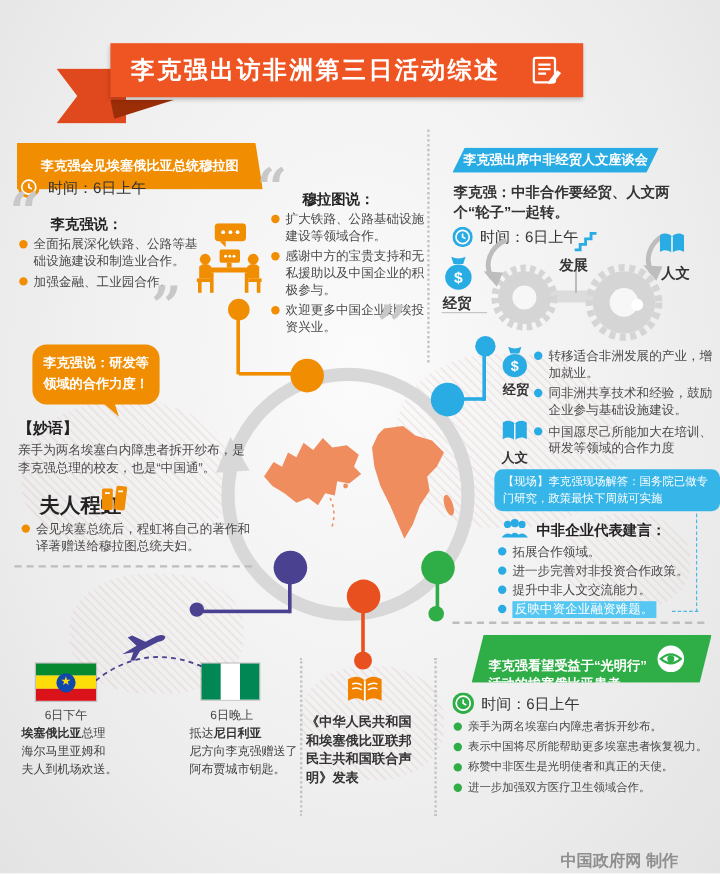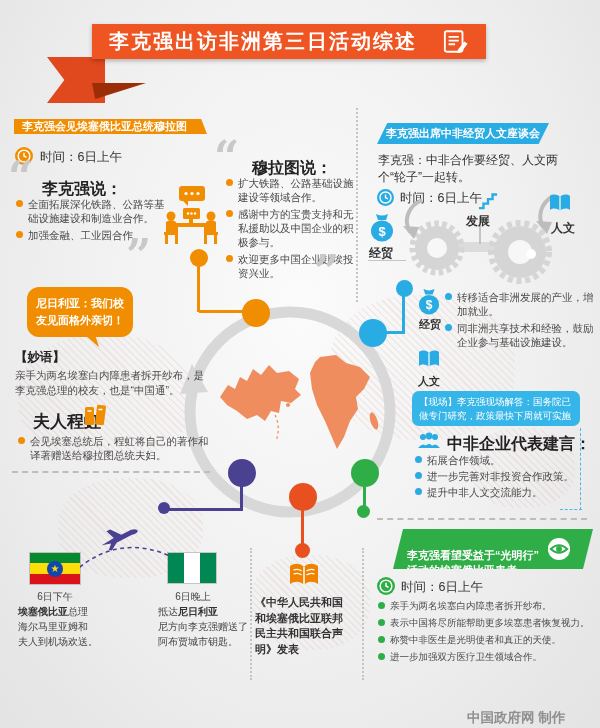--- a/index.html
+++ b/index.html
@@ -2,54 +2,54 @@
 <html><head>
 <meta charset="utf-8">
 <style>
   html,body{margin:0;padding:0}
   body{font-family:"Liberation Sans","DejaVu Sans",sans-serif;}
   #canvas{position:relative;width:600px;height:728px;overflow:hidden;
     background:radial-gradient(ellipse at 50% 42%, #fbfbfb 0%, #f0f0f0 55%, #e3e3e3 100%);}
   .abs{position:absolute}
   .hatch{position:absolute;background:repeating-linear-gradient(45deg, rgba(205,160,150,.16) 0 1.5px, transparent 1.5px 5px);border-radius:45%;}
   
-  .ribbon-main{position:absolute;left:92px;top:24px;width:394px;height:35px;background:#ee5523;
+  .ribbon-main{position:absolute;left:92px;top:36px;width:394px;height:45px;background:#ee5523;
     display:flex;align-items:center;justify-content:center;gap:26px;box-shadow:0 2px 4px rgba(0,0,0,.25);}
   .ribbon-main .t{color:#fff;font-weight:bold;font-size:20px;letter-spacing:2px;}
   .ribbon-tail{position:absolute;left:47px;top:57px;width:58px;height:46px;background:#e0481d;
     clip-path:polygon(0 0,100% 0,100% 100%,0 100%,30% 50%);}
   .ribbon-fold{position:absolute;left:92px;top:83px;width:54px;height:16px;background:#9b2d07;
     clip-path:polygon(0 0,100% 0,6% 100%);}
   .hdr{position:absolute;color:#fff;font-weight:bold;font-size:11px;display:flex;align-items:center;}
-  .hdr-orange{left:14px;top:119px;width:185px;height:15px;background:#f18d00;padding-left:8px;
+  .hdr-orange{left:14px;top:119px;width:185px;height:39px;background:#f18d00;padding-left:20px;
     clip-path:polygon(0 0,97% 0,100% 100%,0 100%);}
   .hdr-blue{left:377px;top:123px;width:172px;height:21px;background:#29abe4;justify-content:center;
     clip-path:polygon(6% 0,100% 0,94% 100%,0 100%);}
   .hdr-green{left:393px;top:529px;width:186px;height:40px;background:#2fae47;padding-left:14px;
     clip-path:polygon(5% 0,100% 0,95% 100%,0 100%);}
   .hdr-green .lines{line-height:15px;margin-top:28px;}
   
   .time-label{position:absolute;font-size:12.5px;color:#333;}
-  .say-label{position:absolute;font-size:16px;font-weight:bold;color:#222;}
+  .say-label{position:absolute;font-size:12px;font-weight:bold;color:#222;}
   .quote{position:absolute;font-family:"DejaVu Serif",serif;font-weight:bold;font-size:44px;line-height:40px;color:#c8c8c8;}
   
   .blist{position:absolute;display:flex;flex-direction:column;gap:3px;}
   .li{display:flex;gap:5px;font-size:10.5px;line-height:14px;color:#4a4a4a;}
   .li .dot{flex:none;width:7px;height:7px;border-radius:50%;background:var(--c,#f08a00);margin-top:3px;}
   .nowrap .li span.tx{white-space:nowrap;}
   .bold{font-weight:bold;color:#333;}
   .wheel-label{position:absolute;font-size:12px;font-weight:bold;color:#333;}
   .dotted-v{position:absolute;border-left:2px dotted #c4c4c4;width:0;}
   .dash-h{position:absolute;border-top:2px dashed #bdbdbd;height:0;}
   .circ{position:absolute;border-radius:50%;}
   .stem{position:absolute;}
   .bubble{position:absolute;left:27px;top:287px;width:106px;height:50px;background:#f18d00;border-radius:12px;
     color:#fff;font-weight:bold;font-size:11px;line-height:17px;display:flex;align-items:center;justify-content:center;text-align:center;padding:2px 4px;box-sizing:border-box;}
   .bubble-tail{position:absolute;left:88px;top:334px;width:0;height:0;border-left:9px solid transparent;border-top:15px solid #f18d00;transform:rotate(-18deg);}
-  .scene-box{position:absolute;left:412px;top:391px;width:168px;box-sizing:border-box;background:#35b5e8;border-radius:7px;
+  .scene-box{position:absolute;left:412px;top:391px;width:188px;box-sizing:border-box;background:#35b5e8;border-radius:7px;
     padding:4px 7px;color:#fff;font-size:9.5px;line-height:13.5px;}
   .hl{background:#55c7f2;color:#fff;padding:0 2px;}
   .flag{position:absolute;box-shadow:0 0 0 1px rgba(0,0,0,.18);}
   .trip-text{position:absolute;font-size:10px;line-height:15px;color:#444;}
   .statement{position:absolute;left:255px;top:595px;width:94px;font-size:11px;font-weight:bold;color:#333;line-height:15.5px;}
   .footer{position:absolute;left:467px;top:681px;font-size:13.5px;font-weight:bold;color:#8f8f8f;margin-top:28px;}
 </style>
 </head>
 <body>
 
@@ -148,21 +148,21 @@
       <rect x="44" y="46" width="11" height="3"></rect>
       <rect x="51" y="49" width="3" height="9"></rect>
   </svg>
 
   <div class="circ" style="left:190px;top:249px;width:18px;height:18px;background:#f18d00"></div>
   <div class="stem" style="left:197px;top:266px;width:3px;height:46px;background:#f18d00"></div>
   <div class="stem" style="left:199px;top:310px;width:57px;height:3px;background:#f18d00"></div>
   <div class="circ" style="left:242px;top:299px;width:28px;height:28px;background:#f18d00"></div>
 
   <div class="bubble">
-      <span>尼日利亚：我们校友见面格外亲切！</span>
+      <span>李克强说：研发等领域的合作力度！</span>
     </div>
   <div class="bubble-tail"></div>
 
   <div class="say-label" style="left:15px;top:349px;font-size:12.5px">【妙语】</div>
   <div class="abs" style="left:15px;top:368px;width:192px;font-size:10.5px;line-height:15px;color:#4a4a4a">亲手为两名埃塞白内障患者拆开纱布，是李克强总理的校友，也是“中国通”。</div>
 
   <div class="say-label" style="left:33px;top:410px;font-size:17px">夫人程虹</div>
   <svg class="abs" style="left:84px;top:404px" width="24" height="22" viewBox="0 0 24 22">
     <g fill="#f18d00">
         <rect x="1" y="3" width="9" height="18" rx="1.5"></rect>
@@ -226,21 +226,21 @@
     <path d="M17 5 V23" stroke="#fff" stroke-width="1.5"></path>
     <path d="M6.5 8 c3 -1 5.5 -1 8 1 M6.5 12 c3 -1 5.5 -1 8 1 M19.5 9 c3 -2 5.5 -2 8 -1 M19.5 13 c3 -2 5.5 -2 8 -1" stroke="#fff" stroke-width="1.2" fill="none"></path>
   </svg>
   <div class="statement">《中华人民共和国和埃塞俄比亚联邦民主共和国联合声明》发表</div>
 
   <div class="dotted-v" style="left:356px;top:108px;height:194px"></div>
 
   <div class="hdr hdr-blue">
     <span>李克强出席中非经贸人文座谈会</span>
   </div>
-  <div class="abs" style="left:378px;top:152px;width:205px;font-size:12px;font-weight:normal;color:#333;line-height:17px">李克强：中非合作要经贸、人文两个“轮子”一起转。</div>
+  <div class="abs" style="left:378px;top:152px;width:205px;font-size:12px;font-weight:bold;color:#333;line-height:17px">李克强：中非合作要经贸、人文两个“轮子”一起转。</div>
 
   <svg class="abs" style="left:377px;top:189px" width="17" height="17" viewBox="0 0 20 20">
     <circle cx="10" cy="10" r="10" fill="#29abe4"></circle>
       <circle cx="10" cy="10" r="6.5" fill="none" stroke="#fff" stroke-width="1.6"></circle>
     <path d="M10 6.5V10l2.8 1.6" stroke="#fff" stroke-width="1.6" fill="none"></path>
   </svg>
   <div class="time-label" style="left:400px;top:190px">时间：6日上午</div>
 
   <svg class="abs" style="left:388px;top:186px" width="210" height="105" viewBox="0 0 210 105">
     <rect x="58" y="56" width="68" height="10" rx="3" fill="#dcdcdc"></rect>
@@ -294,20 +294,26 @@
         <span class="dot"></span>
         <span class="tx">同非洲共享技术和经验，鼓励企业参与基础设施建设。</span>
       </div>
   </div>
 
   <svg class="abs" style="left:417px;top:350px" width="24" height="20" viewBox="0 0 24 20">
     <path d="M2 2 C5 0 9 0 12 3 C15 0 19 0 22 2 V16 C19 14 15 14 12 17 C9 14 5 14 2 16 Z" fill="#29abe4"></path>
       <path d="M12 3 V17" stroke="#fff" stroke-width="1.2"></path>
   </svg>
   <div class="wheel-label" style="left:418px;top:374px;font-size:11px">人文</div>
+  <div class="blist" style="left:445px;top:353px;width:152px;--c:#29abe4">
+    <div class="li">
+        <span class="dot"></span>
+        <span class="tx">中国愿尽己所能加大在培训、研发等领域的合作力度</span>
+      </div>
+  </div>
 
   <div class="scene-box"><span>【现场】李克强现场解答：国务院已做专门研究，政策最快下周就可实施</span></div>
 
   <svg class="abs" style="left:416px;top:432px" width="26" height="18" viewBox="0 0 26 18">
     <g fill="#29abe4">
         <circle cx="7" cy="5" r="3"></circle>
         <circle cx="13" cy="4" r="3.4"></circle>
         <circle cx="19" cy="5" r="3"></circle>
     <path d="M2 16 q5 -7 11 0 z M8 16 q5 -8 10 0 z M14 16 q5 -7 10 0 z"></path>
       </g>
@@ -318,20 +324,24 @@
         <span class="dot"></span>
         <span class="tx">拓展合作领域。</span>
       </div>
     <div class="li">
         <span class="dot"></span>
         <span class="tx">进一步完善对非投资合作政策。</span>
       </div>
     <div class="li">
         <span class="dot"></span>
         <span class="tx">提升中非人文交流能力。</span>
+      </div>
+    <div class="li">
+        <span class="dot"></span>
+        <span class="tx hl">反映中资企业融资难题。</span>
       </div>
   </div>
   <div class="abs" style="left:560px;top:509px;width:22px;border-top:1.5px dashed #4db8e8"></div>
   <div class="abs" style="left:580px;top:428px;height:82px;border-left:1.5px dashed #4db8e8"></div>
 
   <div class="dash-h" style="left:377px;top:518px;width:210px"></div>
 
   <div class="circ" style="left:351px;top:459px;width:28px;height:28px;background:#2fae47"></div>
   <div class="stem" style="left:363px;top:486px;width:3px;height:22px;background:#2fae47"></div>
   <div class="circ" style="left:357px;top:505px;width:13px;height:13px;background:#2fae47"></div>

